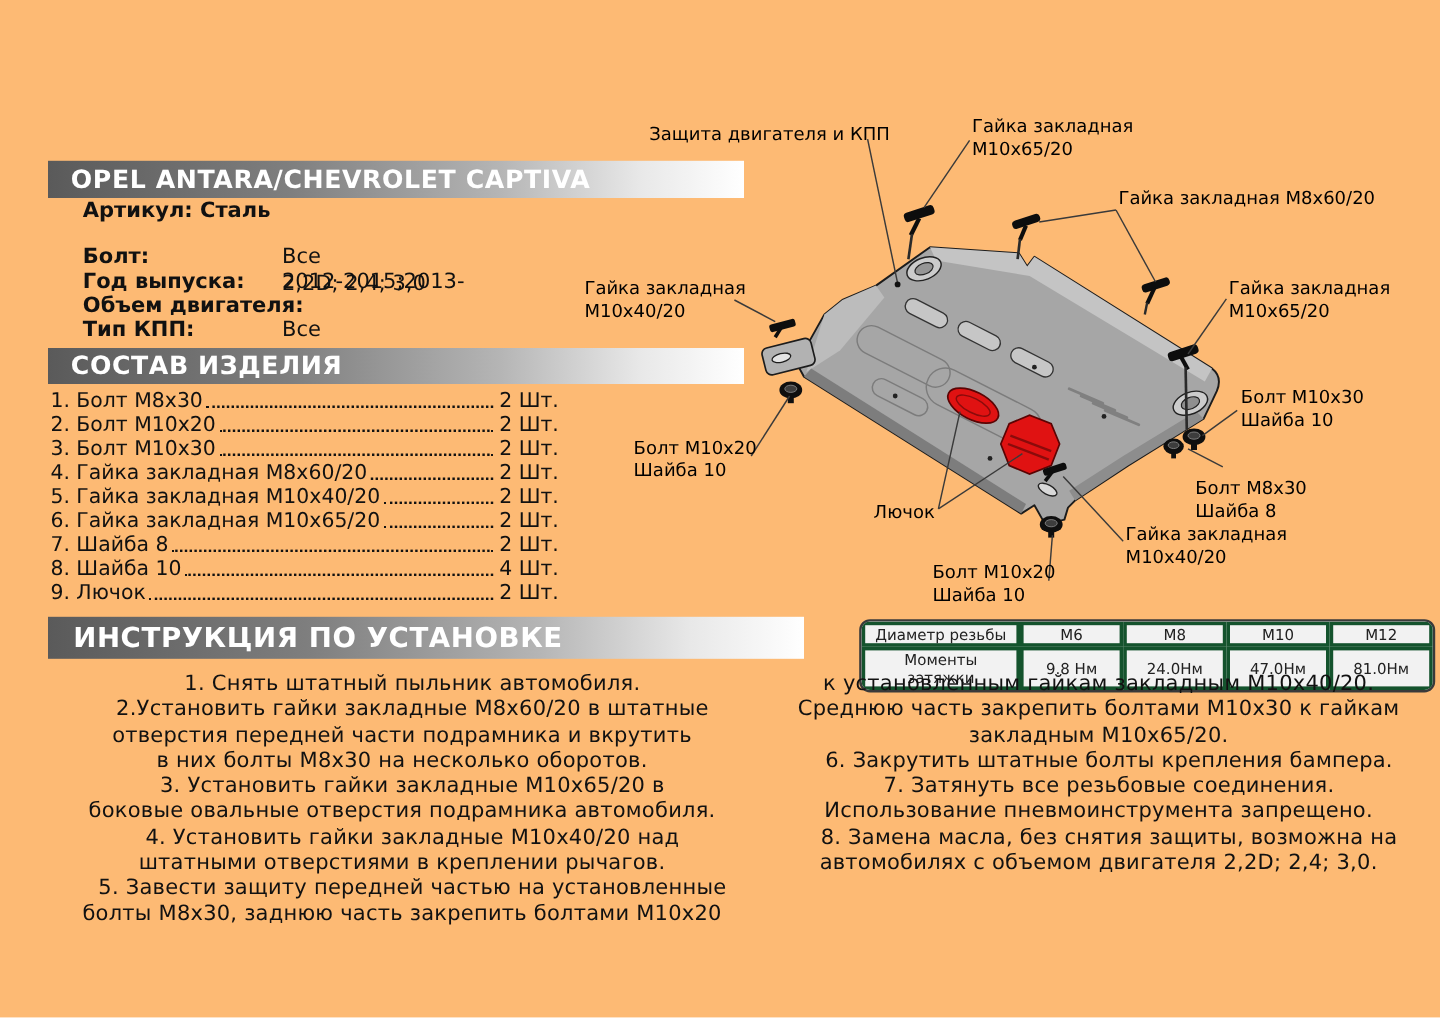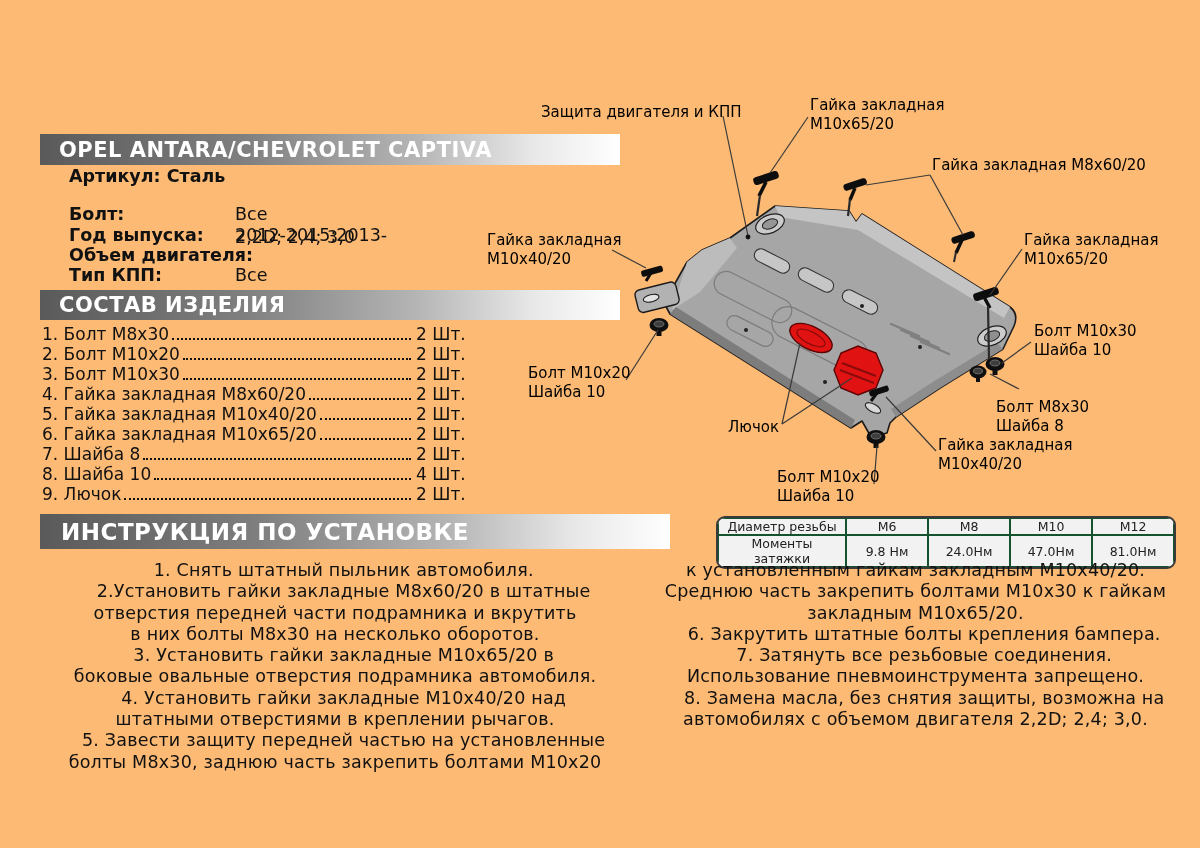--- a/index.html
+++ b/index.html
@@ -21,21 +21,21 @@
   .part-row .pname { white-space:nowrap; }
   .part-row .dots { flex:1; border-bottom:2.4px dotted #111; margin:0 5px 4px 3px; }
   .part-row .pqty { width:50px; white-space:nowrap; }
 
   
   .instr { position:absolute; font-size:17.5px; line-height:21.3px; white-space:pre-wrap; letter-spacing:.2px;text-align:center; }
 
   
   table.torque { position:absolute; left:716px; top:516px; border-collapse:separate; border-spacing:0;
                  border:2px solid #3a3a3a; border-radius:9px; overflow:hidden; background:#f2f2f2; }
-  table.torque td { border:1px solid #14532d; font-size:12.5px; text-align:center; padding:0 4px; height:15px; color:#222; }
+  table.torque td { border:3px solid #14532d; font-size:12.5px; text-align:center; padding:0 4px; height:15px; color:#222; }
   table.torque td.c0 { width:118px; }
   table.torque td.cn { width:72px; }
 
   
   .dlabel { position:absolute; font-size:15px; line-height:19px; white-space:pre-line; color:#000; }
 </style>
 </head>
 <body>
 
 <div id="page">

